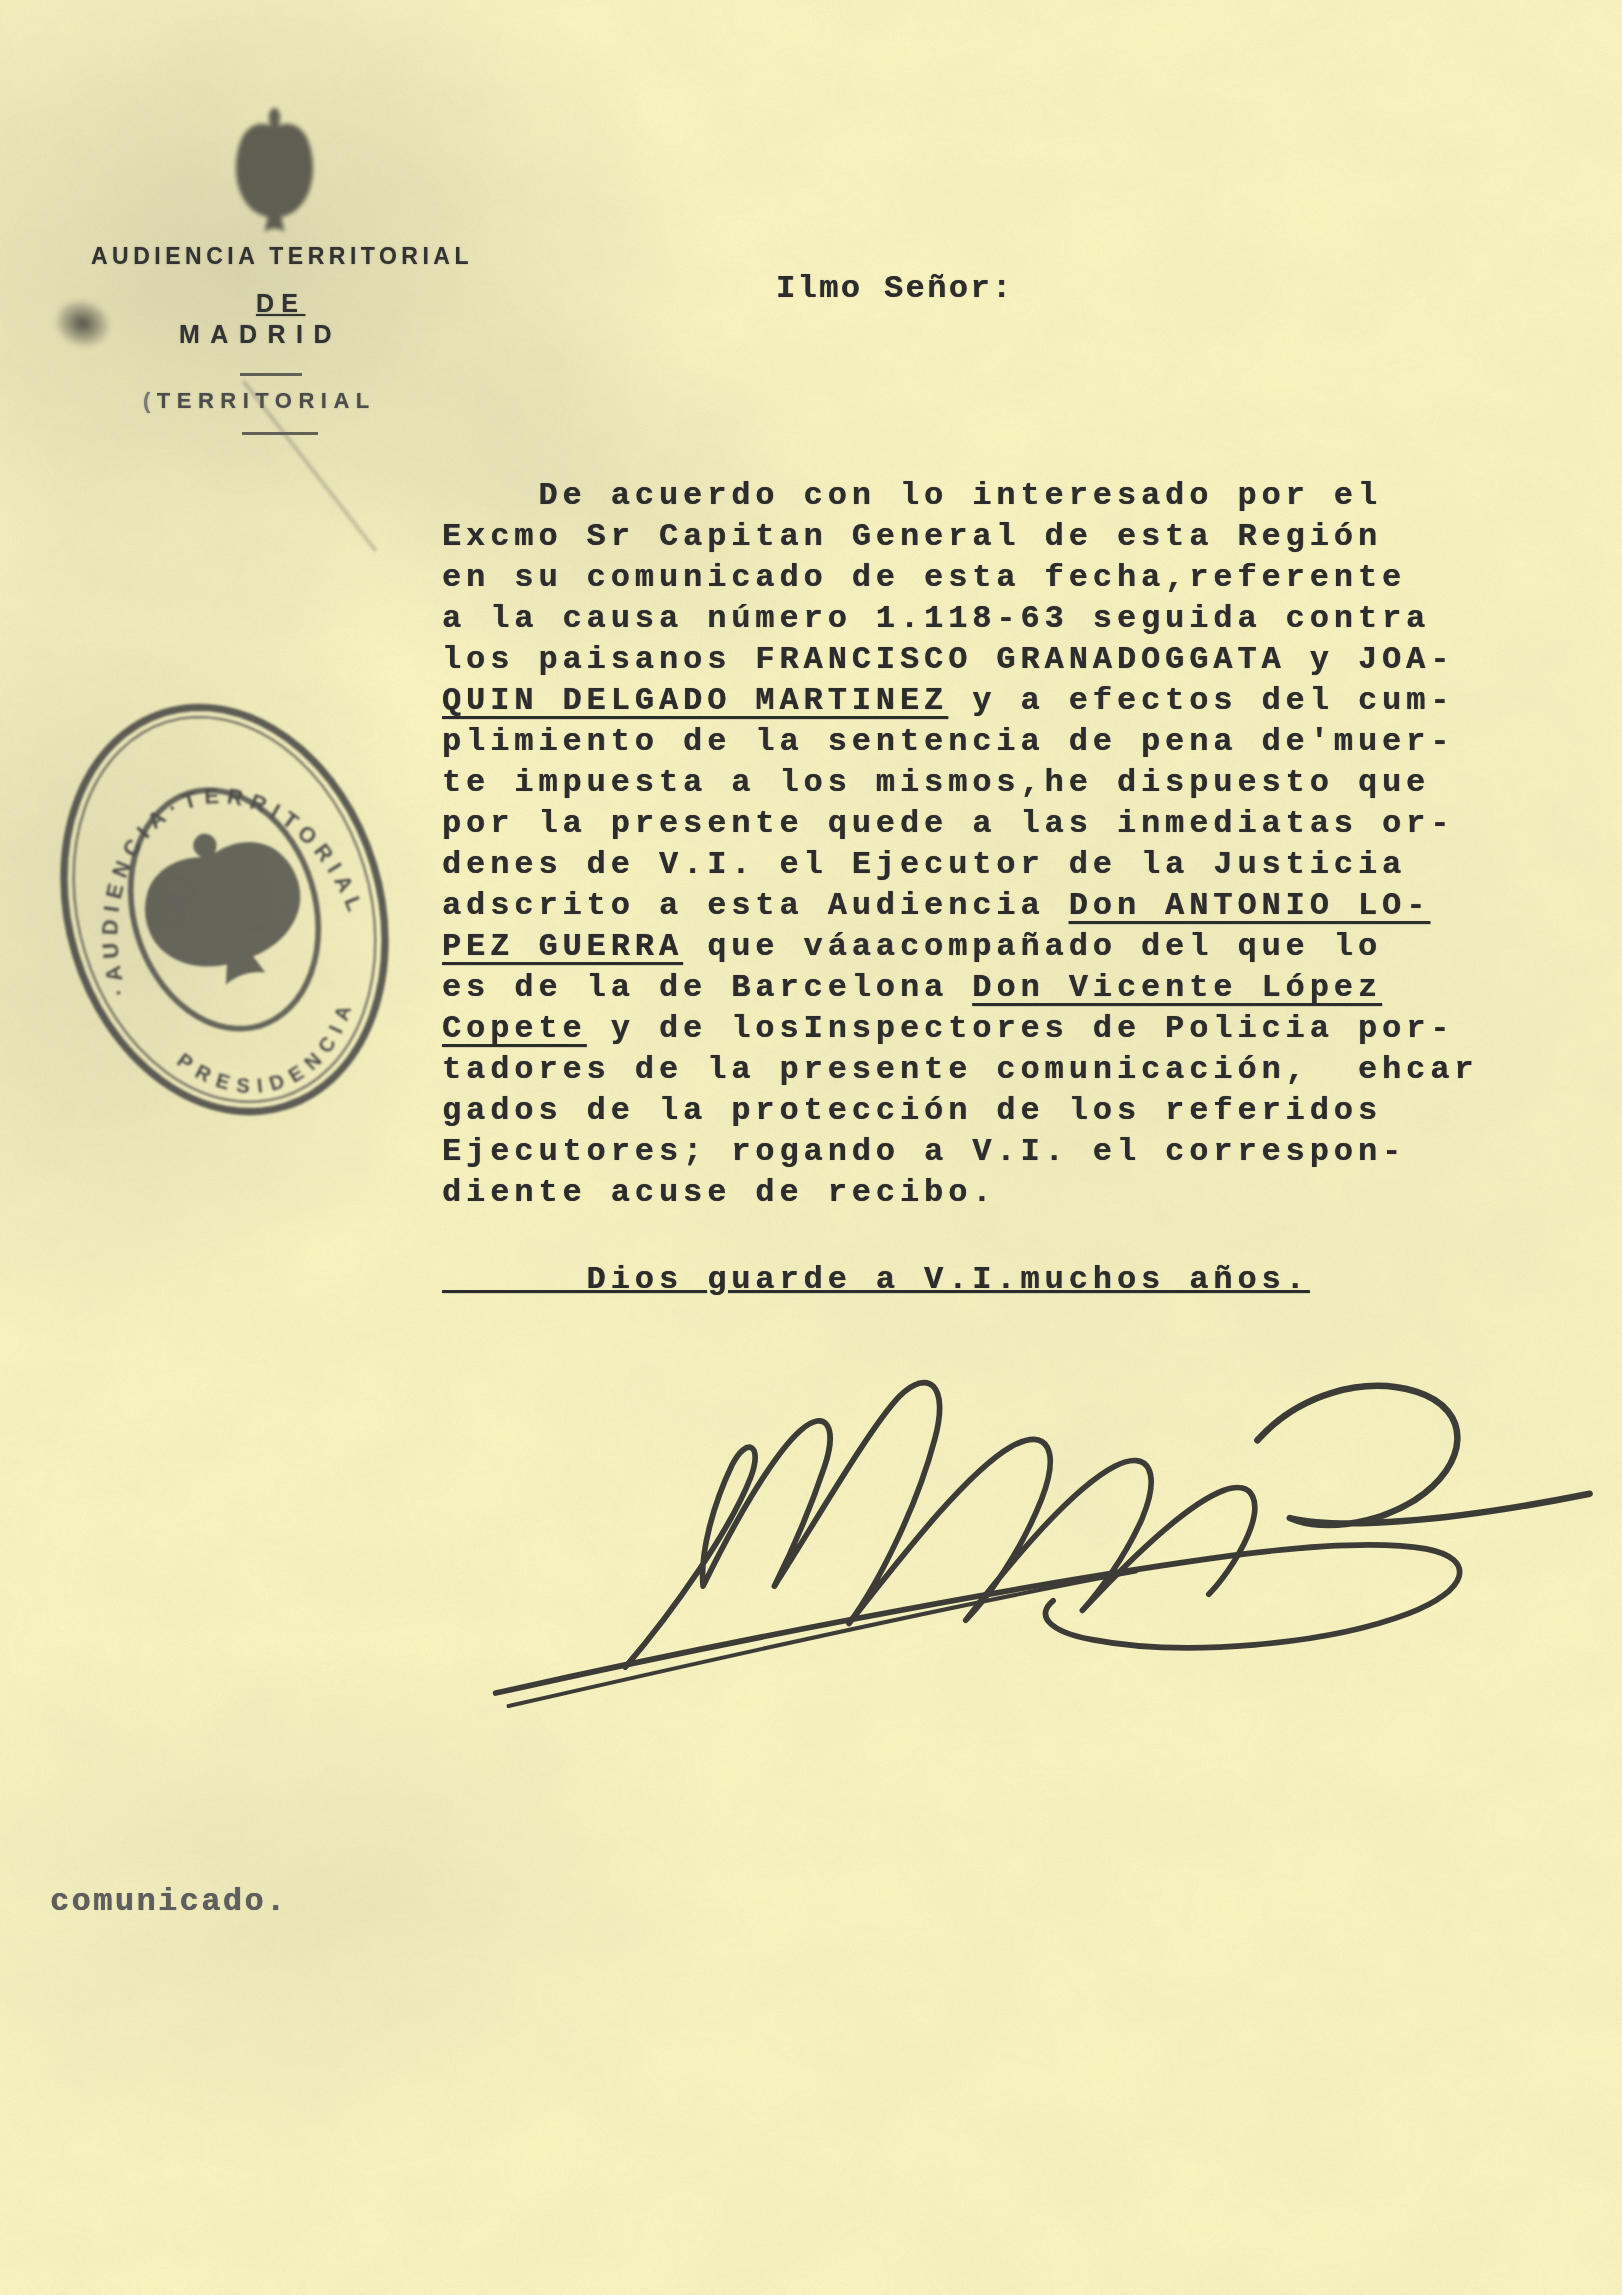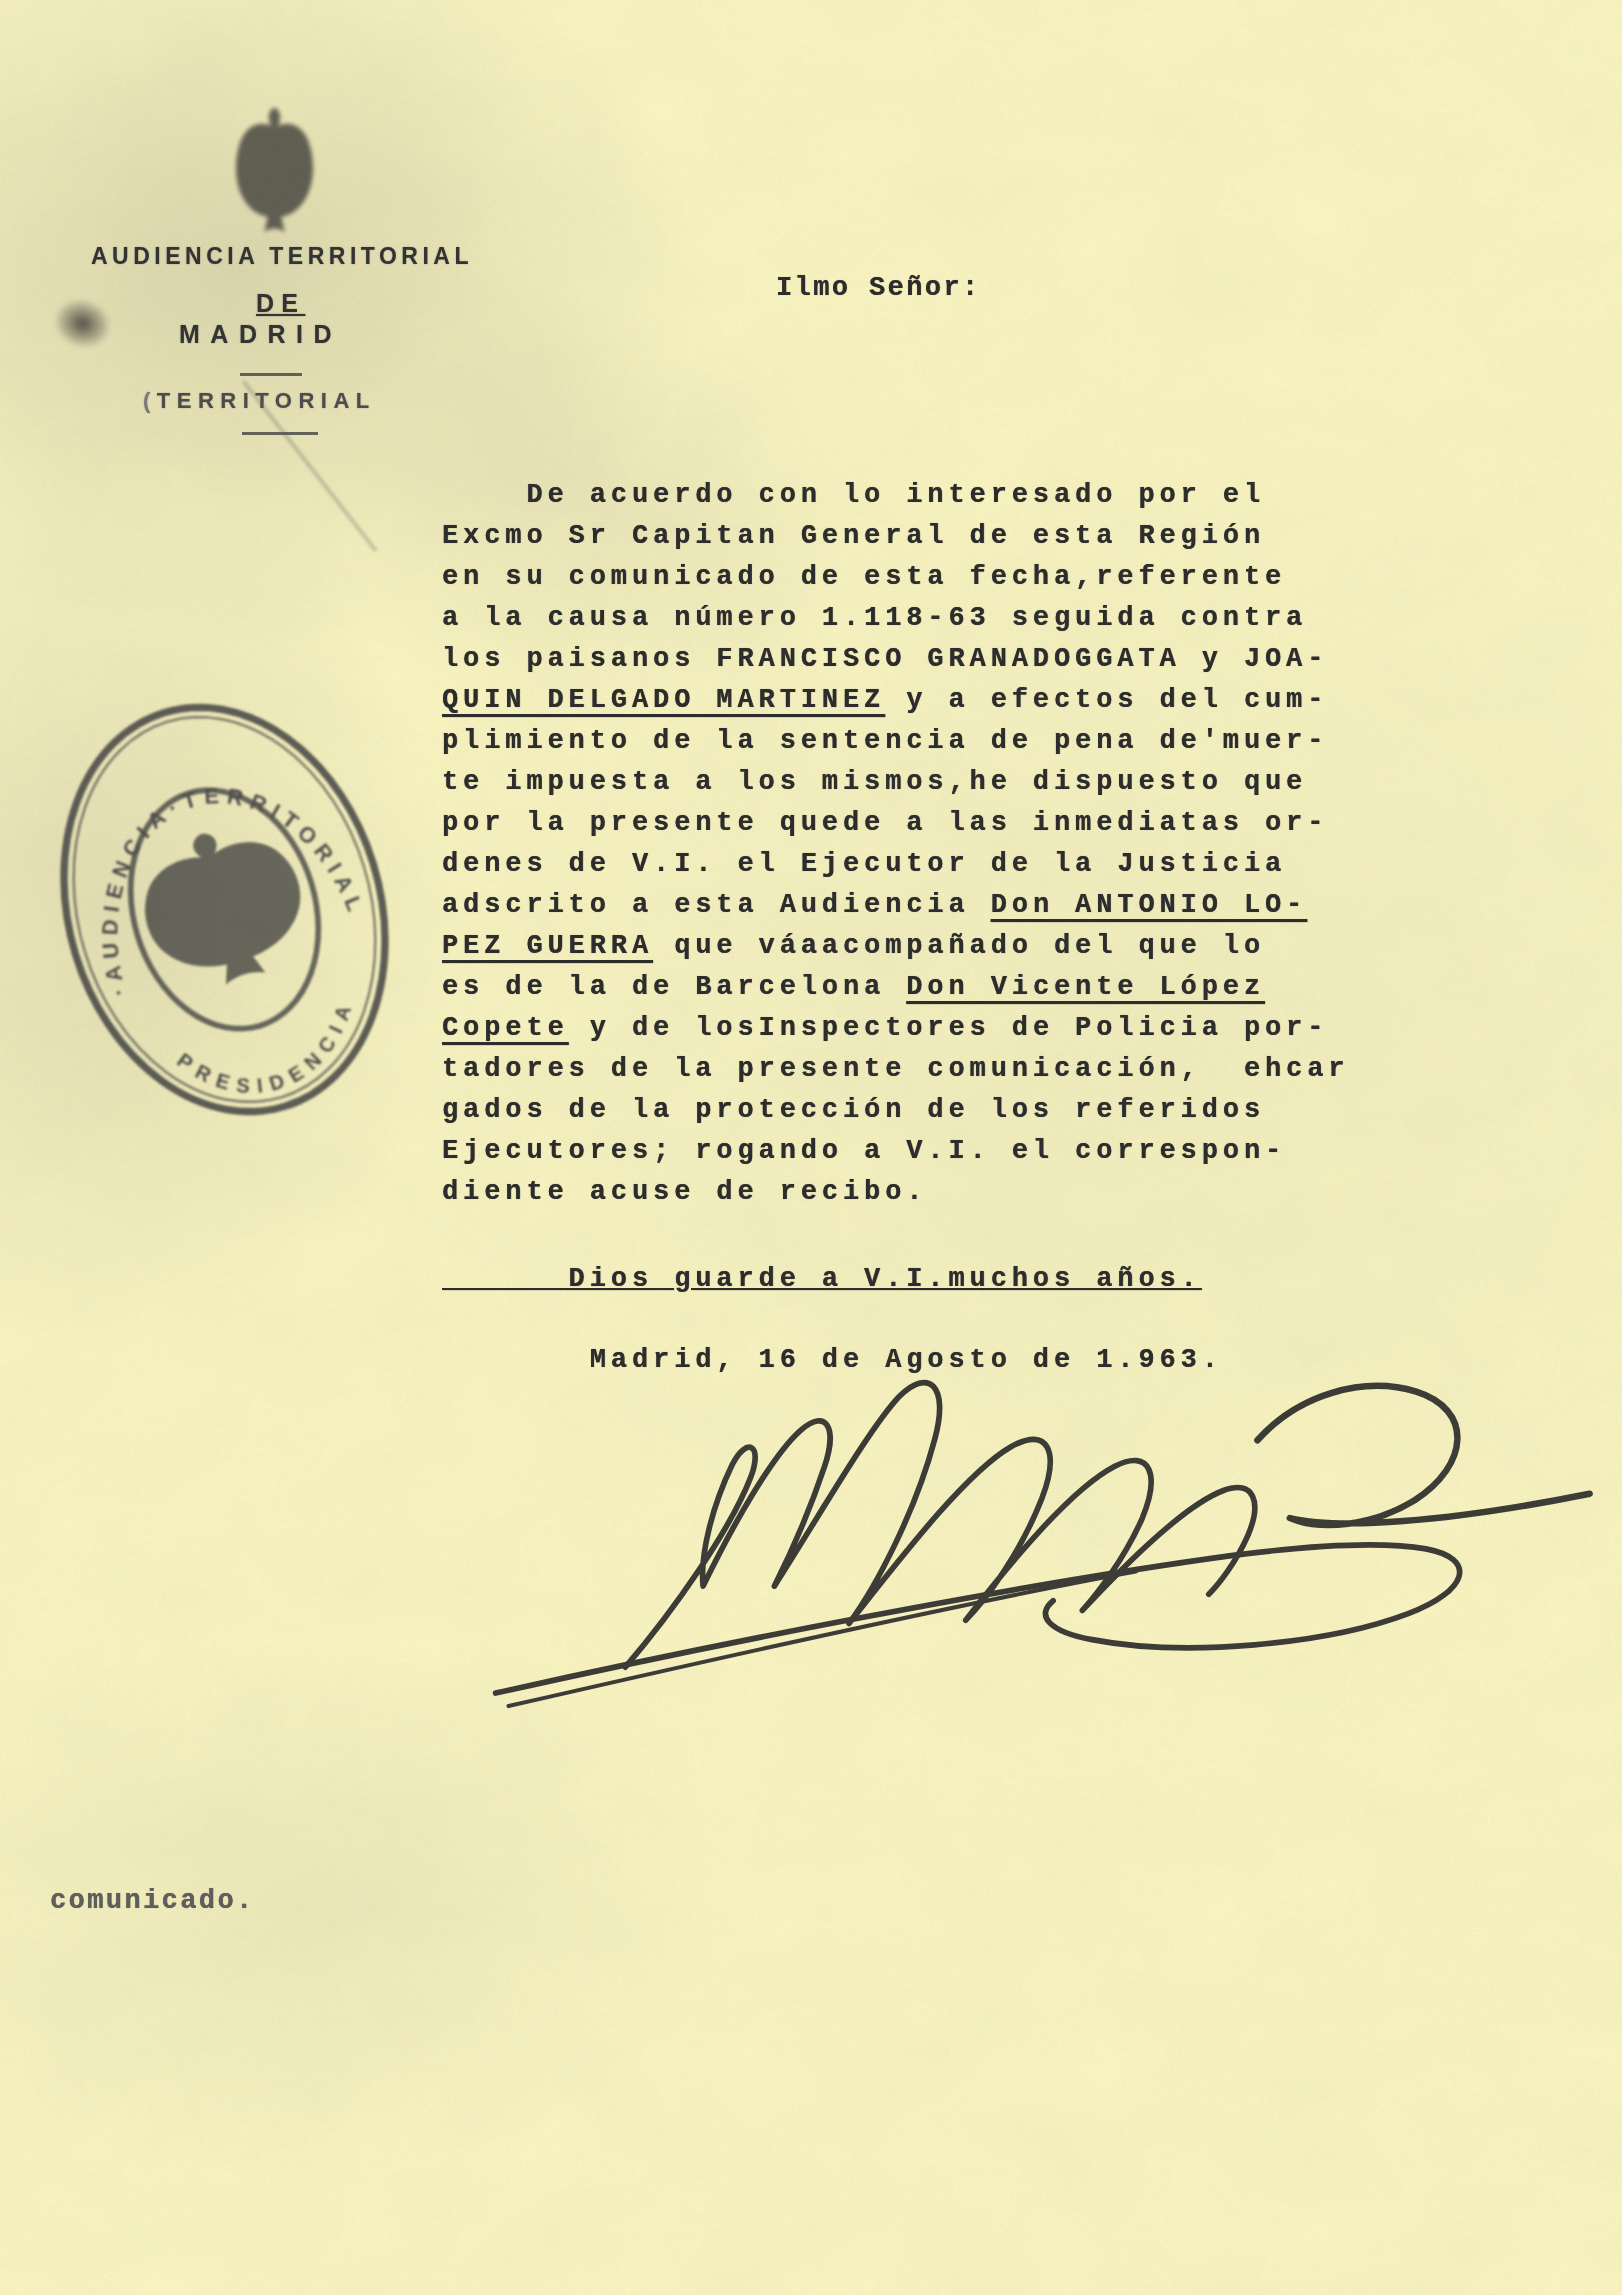--- a/index.html
+++ b/index.html
@@ -12,21 +12,21 @@
     position:absolute; inset:0; pointer-events:none;
     background:
       radial-gradient(730px 568px at 14% 12%, rgba(110,108,104,0.22), transparent 65%),
       radial-gradient(568px 730px at 7% 40%, rgba(120,118,114,0.18), transparent 60%),
       radial-gradient(422px 341px at 37% 22%, rgba(130,128,124,0.13), transparent 60%),
       radial-gradient(1217px 893px at 68% 45%, rgba(150,148,144,0.08), transparent 70%),
       radial-gradient(649px 422px at 18% 83%, rgba(130,128,124,0.10), transparent 65%);
   }
   .typed {
     position:absolute; color:#282828; font-weight:700;
-    font-size:27px; letter-spacing:4.9px; white-space:pre; line-height:41px;
+    font-size:32px; letter-spacing:4.9px; white-space:pre; line-height:41px;
     text-shadow:0 0 0.8px rgba(30,30,30,.6), 0.4px 0.4px 0 rgba(40,40,40,.35);
   }
   .tline { height:41px; }
   .u { text-decoration:underline; text-decoration-thickness:3.2px; text-underline-offset:7.3px;margin-top:20px; }
   .salutation   { left:776px;  top:268px;  letter-spacing:2.4px; }
   .body-text    { left:442px;  top:475px; }
   .closing      { left:442px;  top:1259px;text-decoration:underline; }
   .dateline     { left:442px;  top:1340px; }
   .footer-line1 { left:50px;   top:1800px; letter-spacing:2.4px; color:#3a3a3a; }
   .footer-line2 { left:50px;   top:1881px; letter-spacing:2.4px; color:#5e5e5e; filter:blur(0.3px); }
@@ -98,21 +98,20 @@
       </text>
       <g transform="scale(1.06)">
         <path fill="#3c3c3c" opacity="0.82" d="M 0 -92 C -14 -90 -18 -76 -8 -66 C -34 -74 -62 -68 -78 -48 C -94 -26 -96 4 -82 26 C -68 48 -42 60 -16 62 L -24 84 C -10 77 10 77 24 84 L 16 62 C 42 60 68 48 82 26 C 96 4 94 -26 78 -48 C 62 -68 34 -74 8 -66 C 18 -76 14 -90 0 -92 Z"></path>
       </g>
     </g>
   </svg>
 
   <div class="typed salutation">Ilmo Señor:</div>
   <div class="typed body-text"><div class="tline"><span>    De acuerdo con lo interesado por el</span></div><div class="tline"><span>Excmo Sr Capitan General de esta Región</span></div><div class="tline"><span>en su comunicado de esta fecha,referente</span></div><div class="tline"><span>a la causa número 1.118-63 seguida contra</span></div><div class="tline"><span>los paisanos FRANCISCO GRANADOGGATA y JOA-</span></div><div class="tline"><span class="u">QUIN DELGADO MARTINEZ</span><span> y a efectos del cum-</span></div><div class="tline"><span>plimiento de la sentencia de pena de'muer-</span></div><div class="tline"><span>te impuesta a los mismos,he dispuesto que</span></div><div class="tline"><span>por la presente quede a las inmediatas or-</span></div><div class="tline"><span>denes de V.I. el Ejecutor de la Justicia</span></div><div class="tline"><span>adscrito a esta Audiencia </span><span class="u">Don ANTONIO LO-</span></div><div class="tline"><span class="u">PEZ GUERRA</span><span> que váaacompañado del que lo</span></div><div class="tline"><span>es de la de Barcelona </span><span class="u">Don Vicente López</span></div><div class="tline"><span class="u">Copete</span><span> y de losInspectores de Policia por-</span></div><div class="tline"><span>tadores de la presente comunicación,  ehcar</span></div><div class="tline"><span>gados de la protección de los referidos</span></div><div class="tline"><span>Ejecutores; rogando a V.I. el correspon-</span></div><div class="tline"><span>diente acuse de recibo.</span></div></div>
   <div class="typed closing">      Dios guarde a V.I.muchos años.</div>
-  <div class="typed dateline">       Madrid, 16 de Agosto de 1.963.</div>
 
   <svg class="signature" width="1185" height="389" viewBox="0 0 1460 480">
     <g fill="none" stroke="#242424" stroke-linecap="round" stroke-linejoin="round" opacity="0.9">
       <path stroke-width="7" d="M 230 400 C 290 330 360 230 385 165 C 400 125 380 115 362 150 C 338 200 322 260 326 300 C 360 230 410 140 446 108 C 478 80 492 104 476 152 C 456 212 430 268 414 300 C 470 212 532 104 568 66 C 604 30 630 52 612 118 C 588 208 540 300 506 346 C 566 270 650 160 706 128 C 752 102 766 134 744 192 C 718 258 676 316 650 342 C 706 270 780 180 834 152 C 878 130 890 162 868 216 C 846 266 812 310 794 330 C 848 272 920 200 968 182 C 1006 168 1016 196 998 238 C 984 270 962 298 950 310"></path>
       <path stroke-width="8" d="M 1010 120 C 1060 64 1140 40 1206 60 C 1276 82 1272 150 1204 194 C 1152 226 1088 232 1050 216 C 1110 230 1240 222 1420 186"></path>
       <path stroke-width="7" d="M 70 432 C 320 376 700 300 980 262 C 1090 248 1170 246 1218 254 C 1282 266 1270 306 1196 334 C 1096 372 920 388 806 366 C 752 356 736 336 758 318"></path>
       <path stroke-width="5" d="M 86 448 C 330 392 640 322 860 282"></path>
     </g>
   </svg>
 

